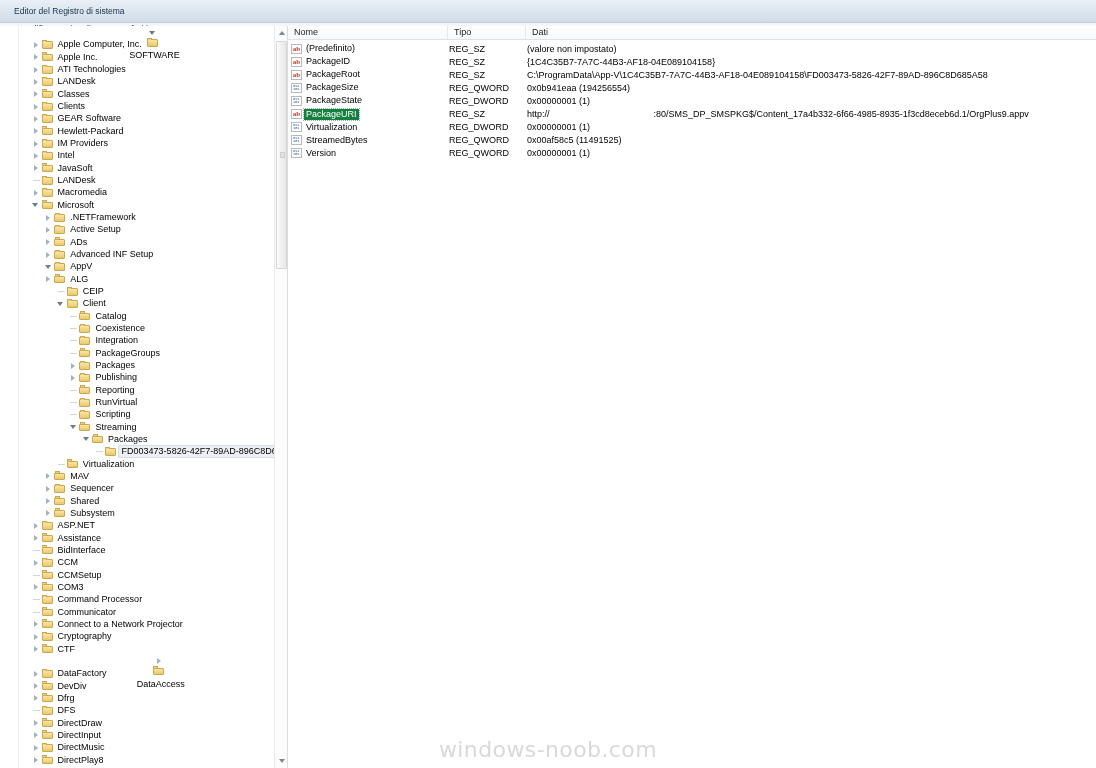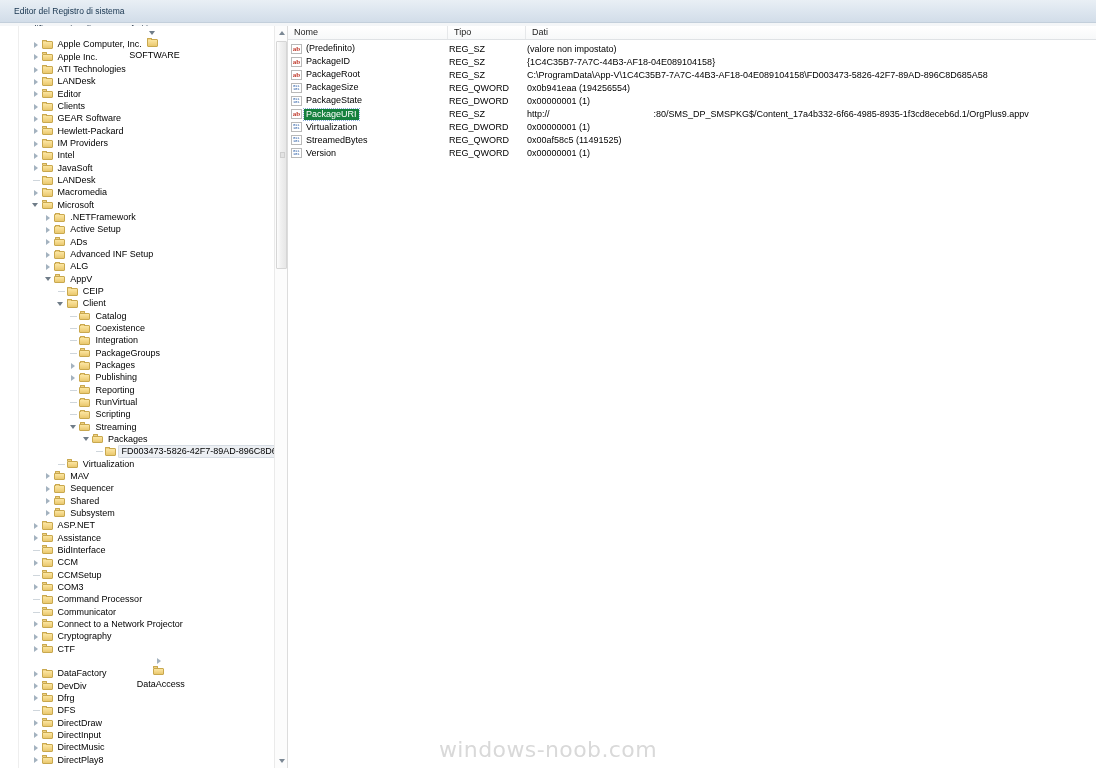--- a/index.html
+++ b/index.html
@@ -408,21 +408,21 @@
           <span class="node-label">ATI Technologies</span>
         </div>
         <div class="node" style="padding-left: 30.6px;">
           <span class="expander collapsed"></span>
           <span class="folder"></span>
           <span class="node-label">LANDesk</span>
         </div>
         <div class="node" style="padding-left: 30.6px;">
           <span class="expander collapsed"></span>
           <span class="folder"></span>
-          <span class="node-label">Editor</span>
+          <span class="node-label">Classes</span>
         </div>
         <div class="node" style="padding-left: 30.6px;">
           <span class="expander collapsed"></span>
           <span class="folder"></span>
           <span class="node-label">Clients</span>
         </div>
         <div class="node" style="padding-left: 30.6px;">
           <span class="expander collapsed"></span>
           <span class="folder"></span>
           <span class="node-label">GEAR Software</span>
@@ -476,28 +476,28 @@
           <span class="expander collapsed"></span>
           <span class="folder"></span>
           <span class="node-label">ADs</span>
         </div>
         <div class="node" style="padding-left: 43.2px;">
           <span class="expander collapsed"></span>
           <span class="folder"></span>
           <span class="node-label">Advanced INF Setup</span>
         </div>
         <div class="node" style="padding-left: 43.2px;">
+          <span class="expander expanded"></span>
+          <span class="folder"></span>
+          <span class="node-label">AppV</span>
+        </div>
+        <div class="node" style="padding-left: 43.2px;">
           <span class="expander collapsed"></span>
           <span class="folder"></span>
           <span class="node-label">ALG</span>
-        </div>
-        <div class="node" style="padding-left: 43.2px;">
-          <span class="expander expanded"></span>
-          <span class="folder"></span>
-          <span class="node-label">AppV</span>
         </div>
         <div class="node" style="padding-left: 55.8px;">
           <span class="expander leaf"></span>
           <span class="folder"></span>
           <span class="node-label">CEIP</span>
         </div>
         <div class="node" style="padding-left: 55.8px;">
           <span class="expander expanded"></span>
           <span class="folder"></span>
           <span class="node-label">Client</span>

